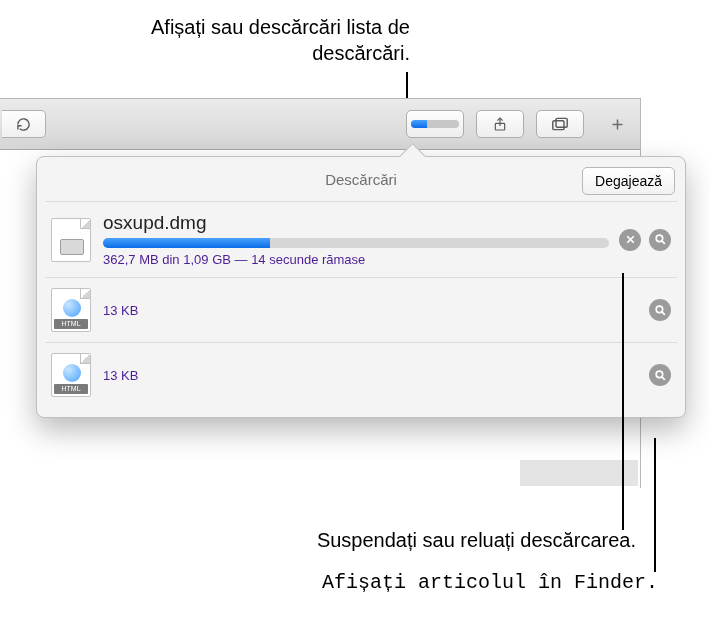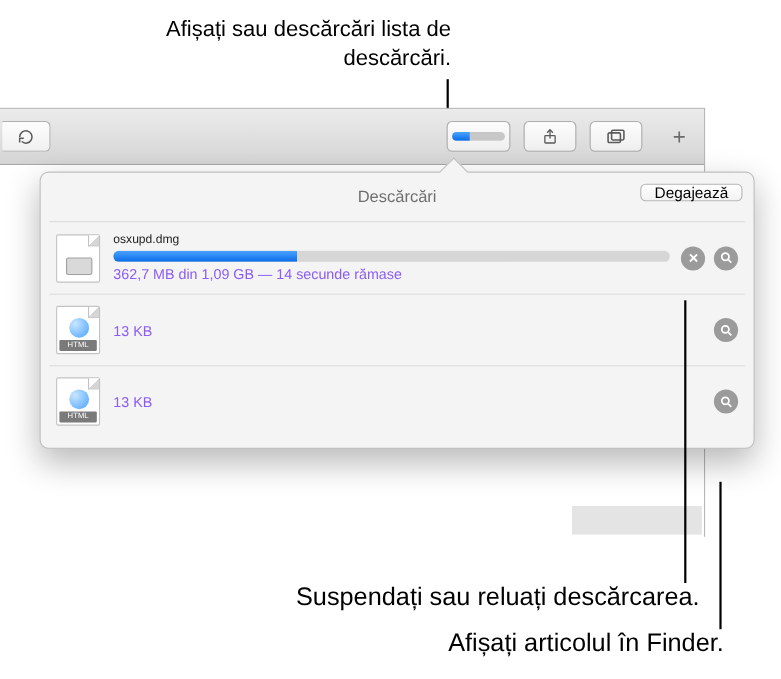--- a/index.html
+++ b/index.html
@@ -147,21 +147,21 @@
       justify-content: center;
     }
     .popover-title {
       font-size: 15px;
       color: #6f6f6f;
     }
     .clear-btn {
       position: absolute;
       right: 10px;
       top: 10px;
-      height: 16px;
+      height: 28px;
       padding: 0 12px;
       border: 1px solid #b7b7b7;
       border-radius: 5px;
       background: linear-gradient(to bottom, #fff, #f2f2f2);
       font-size: 14px;
       display: flex;
       align-items: center;
     }
     .dl-list {
       padding: 0 8px 10px 8px;
@@ -210,22 +210,22 @@
       border-radius: 1px;
     }
     .file-icon.html .compass {
       position: absolute;
       top: 10px; left: 11px;
       width: 18px; height: 18px;
       border-radius: 50%;
       background: radial-gradient(circle at 30% 30%, #c8e6ff, #4aa2ff);
     }
     .dl-info { flex: 1; min-width: 0; }
-    .dl-name { font-size: 11px; color: #222; margin-bottom: 2px; }
-    .dl-sub { font-size: 13px; color: #8b5cf6; }
+    .dl-name { font-size: 19px; color: #222; margin-bottom: 2px; }
+    .dl-sub { font-size: 13px; color: #4c1d95; }
     .dl-progress {
       height: 10px;
       border-radius: 5px;
       background: #d6d6d6;
       margin: 4px 0;
       overflow: hidden;
     }
     .dl-progress-fill {
       height: 100%;
       background: linear-gradient(to bottom, #4aa2ff, #0a6de8);
@@ -243,32 +243,33 @@
     .body-shadow {
       position: absolute;
       top: 460px;
       left: 520px;
       width: 118px;
       height: 26px;
       background: #e4e4e4;
     }
     .callout-mid, .callout-bot {
       position: absolute;
-      font-size: 23px;
+      font-size: 20px;
       color: #000;
     }
     .callout-mid {
       top: 529px;
       right: 74px;
       text-align: right;
     }
     .callout-bot {
       top: 571px;
       right: 52px;
       text-align: left;
+      font-family: Liberation Mono, monospace;
     }
     .lead-line {
       position: absolute;
       background: #000;
     }
     .lead-v1 { left: 622px; top: 273px; width: 1.5px; height: 257px; }
     .lead-v2 { left: 654px; top: 438px; width: 1.5px; height: 134px; }
   </style>
 </head>
 <body>

